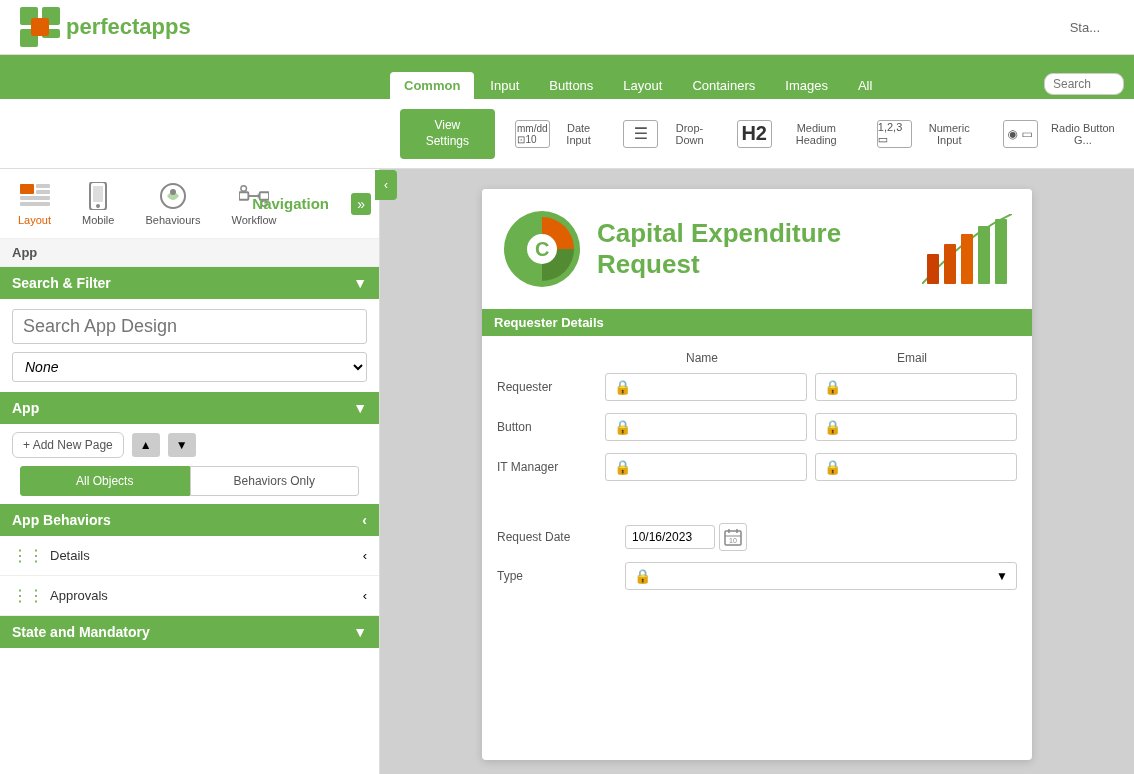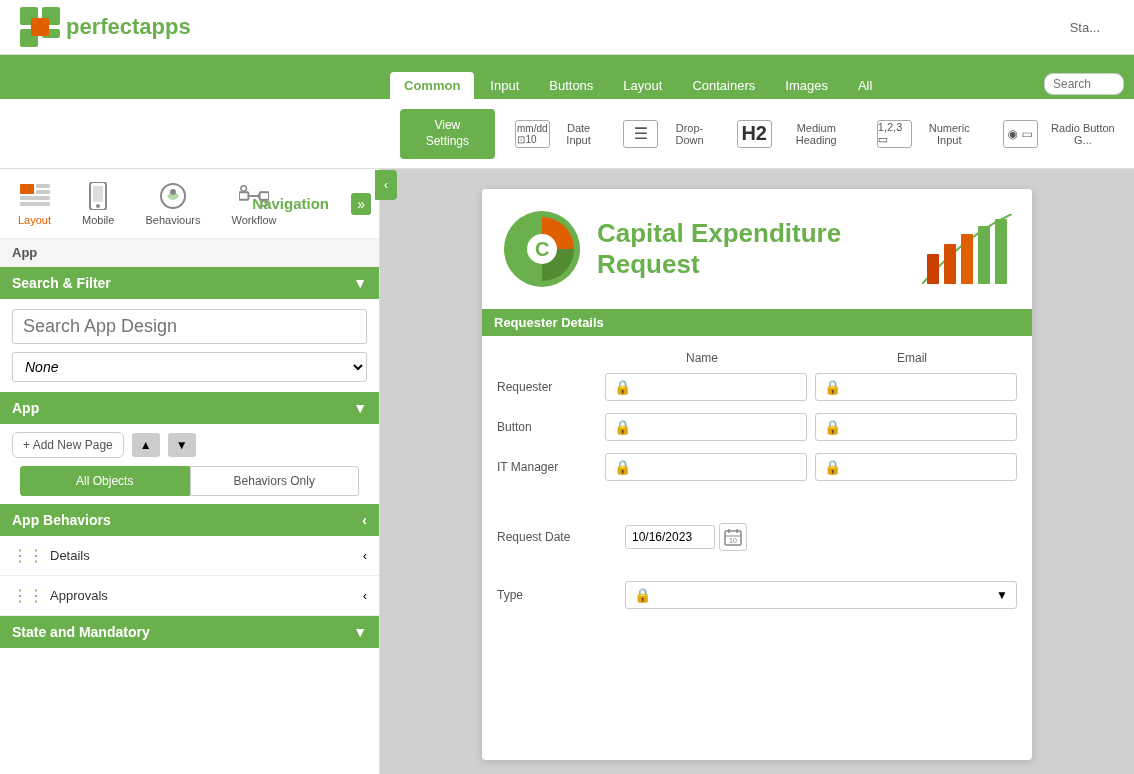--- a/index.html
+++ b/index.html
@@ -402,21 +402,21 @@
     .input-icon {
       color: #6ab04c;
       font-size: 14px;
       margin-right: 4px;
     }
     .date-row {
       display: grid;
       grid-template-columns: 120px 1fr;
       gap: 8px;
       align-items: center;
-      margin-bottom: 30px;
+      margin-bottom: 11px;
     }
     .date-input-group {
       display: flex;
       gap: 4px;
       align-items: center;
     }
     .date-input {
       border: 1px solid #ccc;
       border-radius: 3px;
       padding: 4px 6px;

